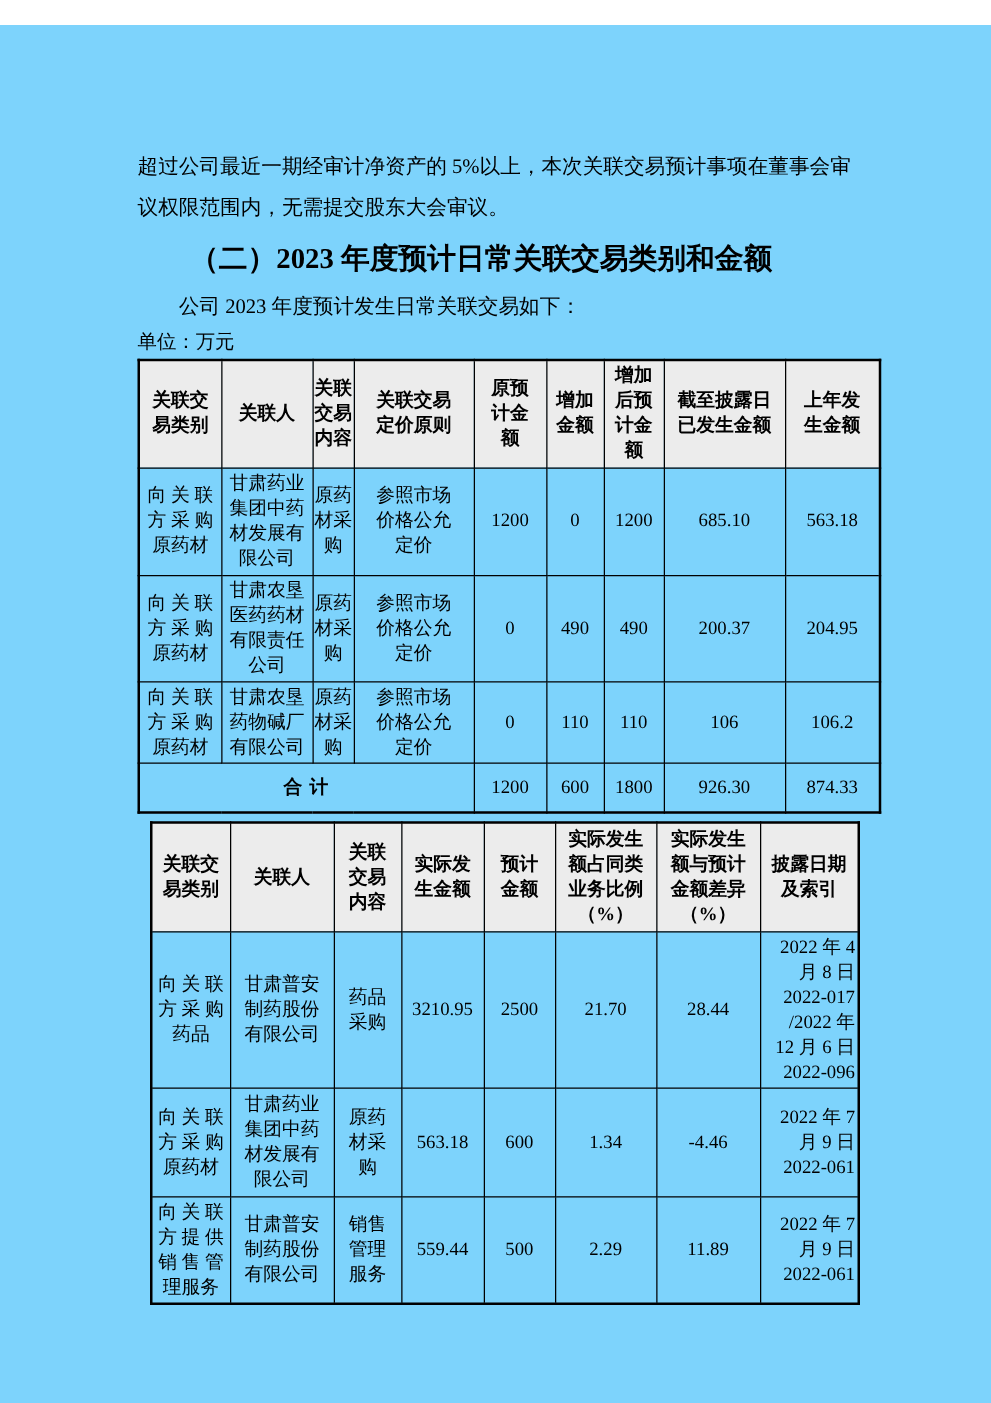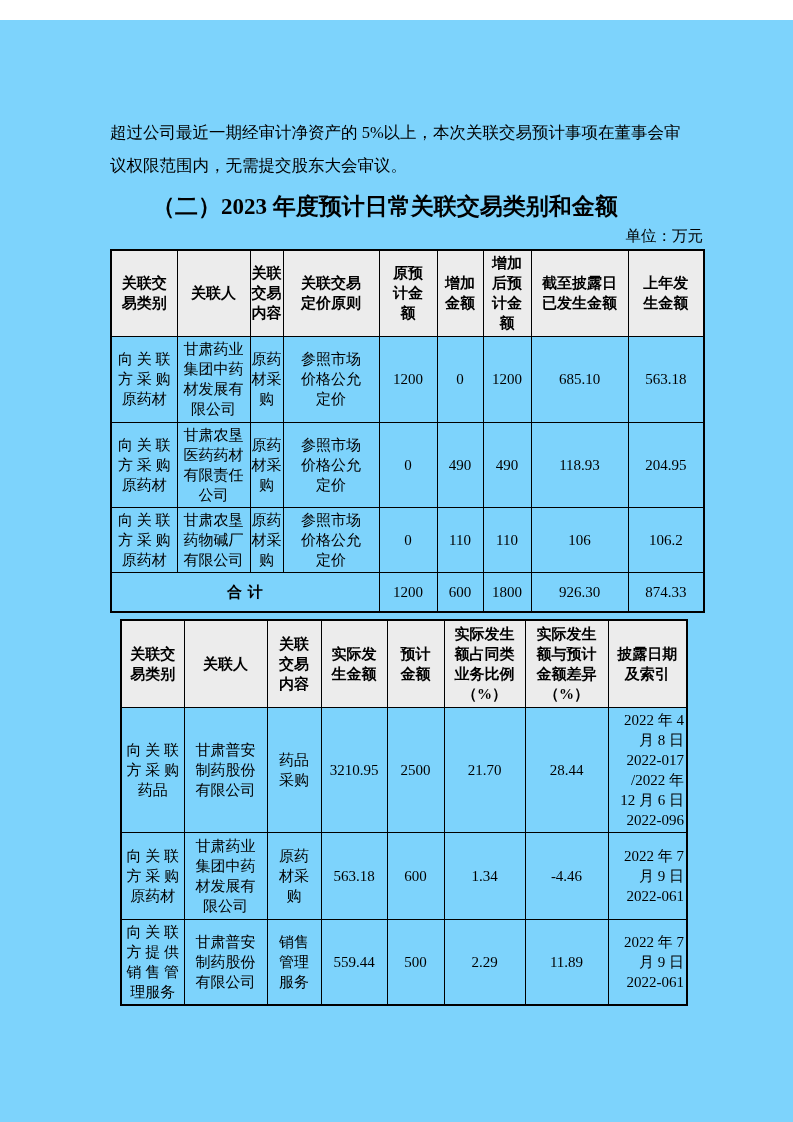--- a/index.html
+++ b/index.html
@@ -22,21 +22,21 @@
   .sec-title{
     margin:14px 0 0 0;padding-left:42px;
     font-size:23px;font-weight:bold;line-height:22px;
   }
   .lead{
     margin:16px 0 0 0;padding-left:33px;
     font-size:16.5px;line-height:22px;
   }
   .unit{
     width:593px;margin-top:9px;margin-bottom:4px;
-    text-align:right;font-size:15.5px;line-height:18px;
+    text-align:left;font-size:15.5px;line-height:18px;
   }
   table{
     border-collapse:collapse;table-layout:fixed;
     border:2px solid #000;
   }
   .t1{width:593px;}
   .t2{width:566px;margin-left:10px;margin-top:6px;}
   td,th{
     border:1px solid #000;
     text-align:center;vertical-align:middle;
@@ -53,20 +53,21 @@
 </head>
 <body>
 
 <div class="page">
 
   <p class="intro">超过公司最近一期经审计净资产的 5%以上，本次关联交易预计事项在董事会审
 议权限范围内，无需提交股东大会审议。</p>
 
   <p class="sec-title">（二）2023 年度预计日常关联交易类别和金额</p>
 
+  <p class="lead">公司 2023 年度预计发生日常关联交易如下：</p>
 
   <div class="unit">单位：万元</div>
 
   <table class="t1">
     <colgroup>
       <col style="width:66px">
         <col style="width:73px">
         <col style="width:33px">
       <col style="width:96px">
         <col style="width:58px">
@@ -129,21 +130,21 @@
 公司</td>
       <td>原药
 材采
 购</td>
       <td>参照市场
 价格公允
 定价</td>
       <td>0</td>
       <td>490</td>
       <td>490</td>
-      <td>118.93</td>
+      <td>200.37</td>
       <td>204.95</td>
     </tr>
     <tr style="height:62px">
       <td>向 关 联
 方 采 购
 原药材</td>
       <td>甘肃农垦
 药物碱厂
 有限公司</td>
       <td>原药

